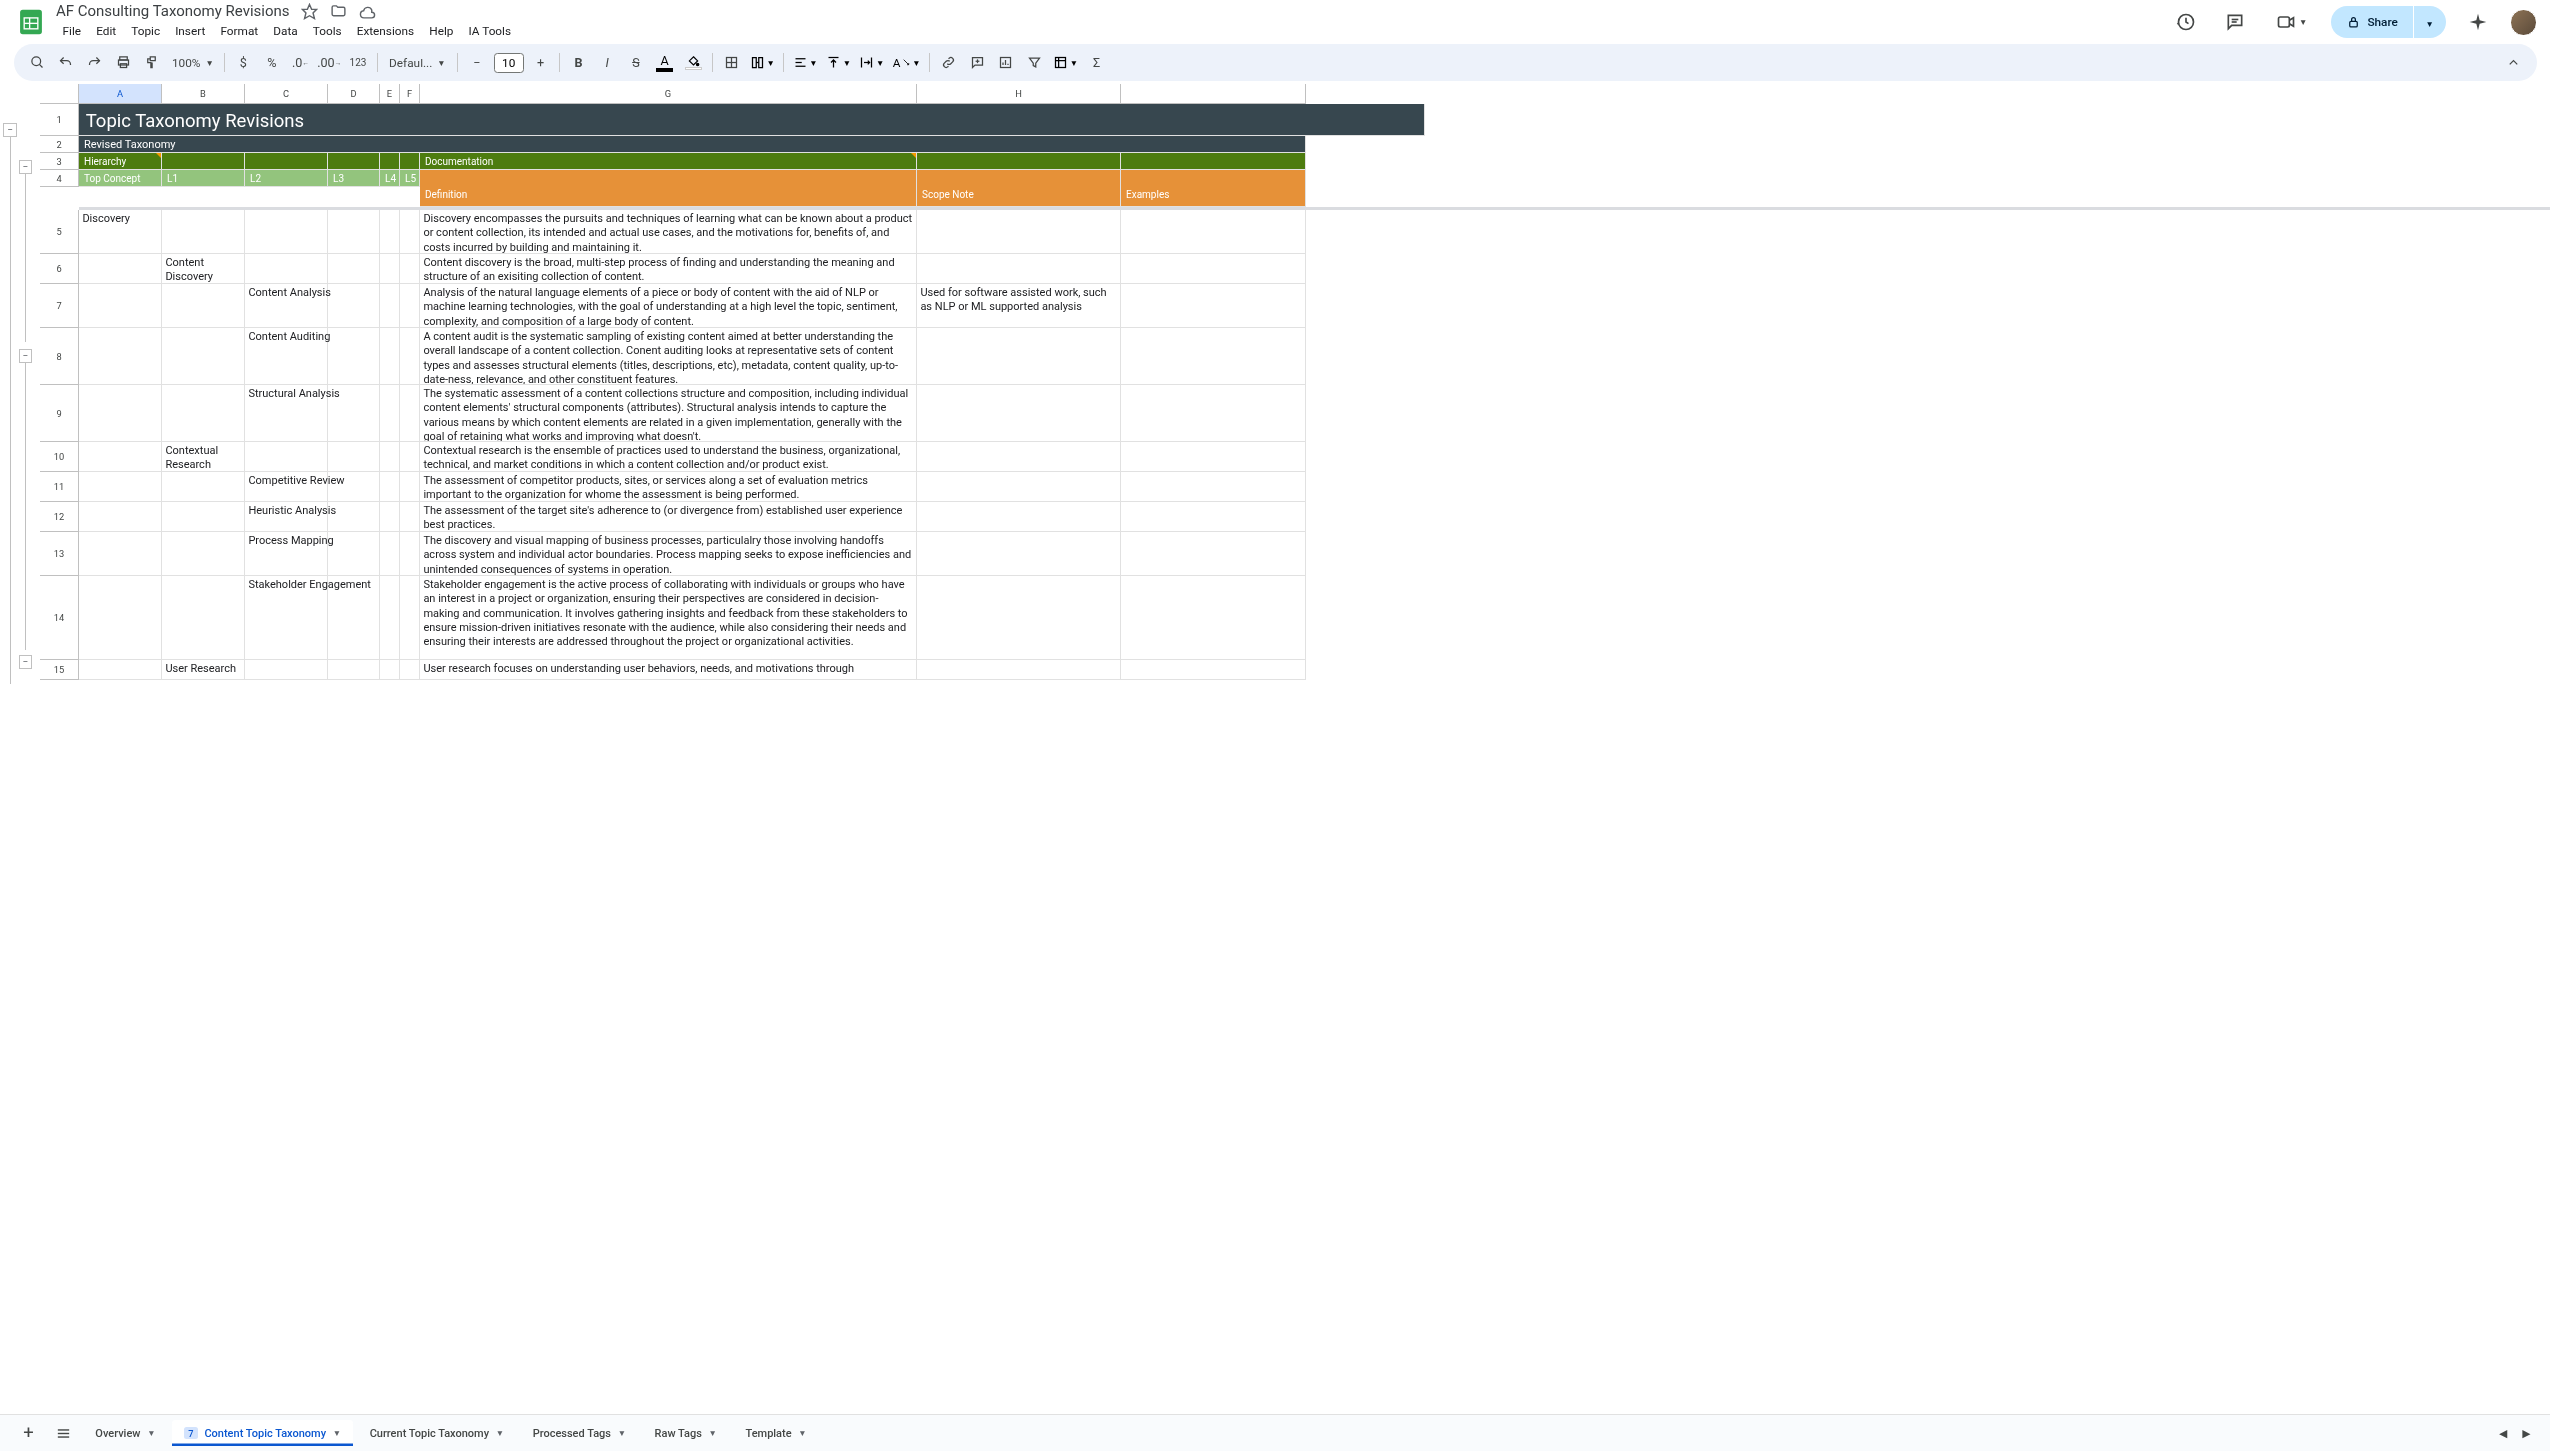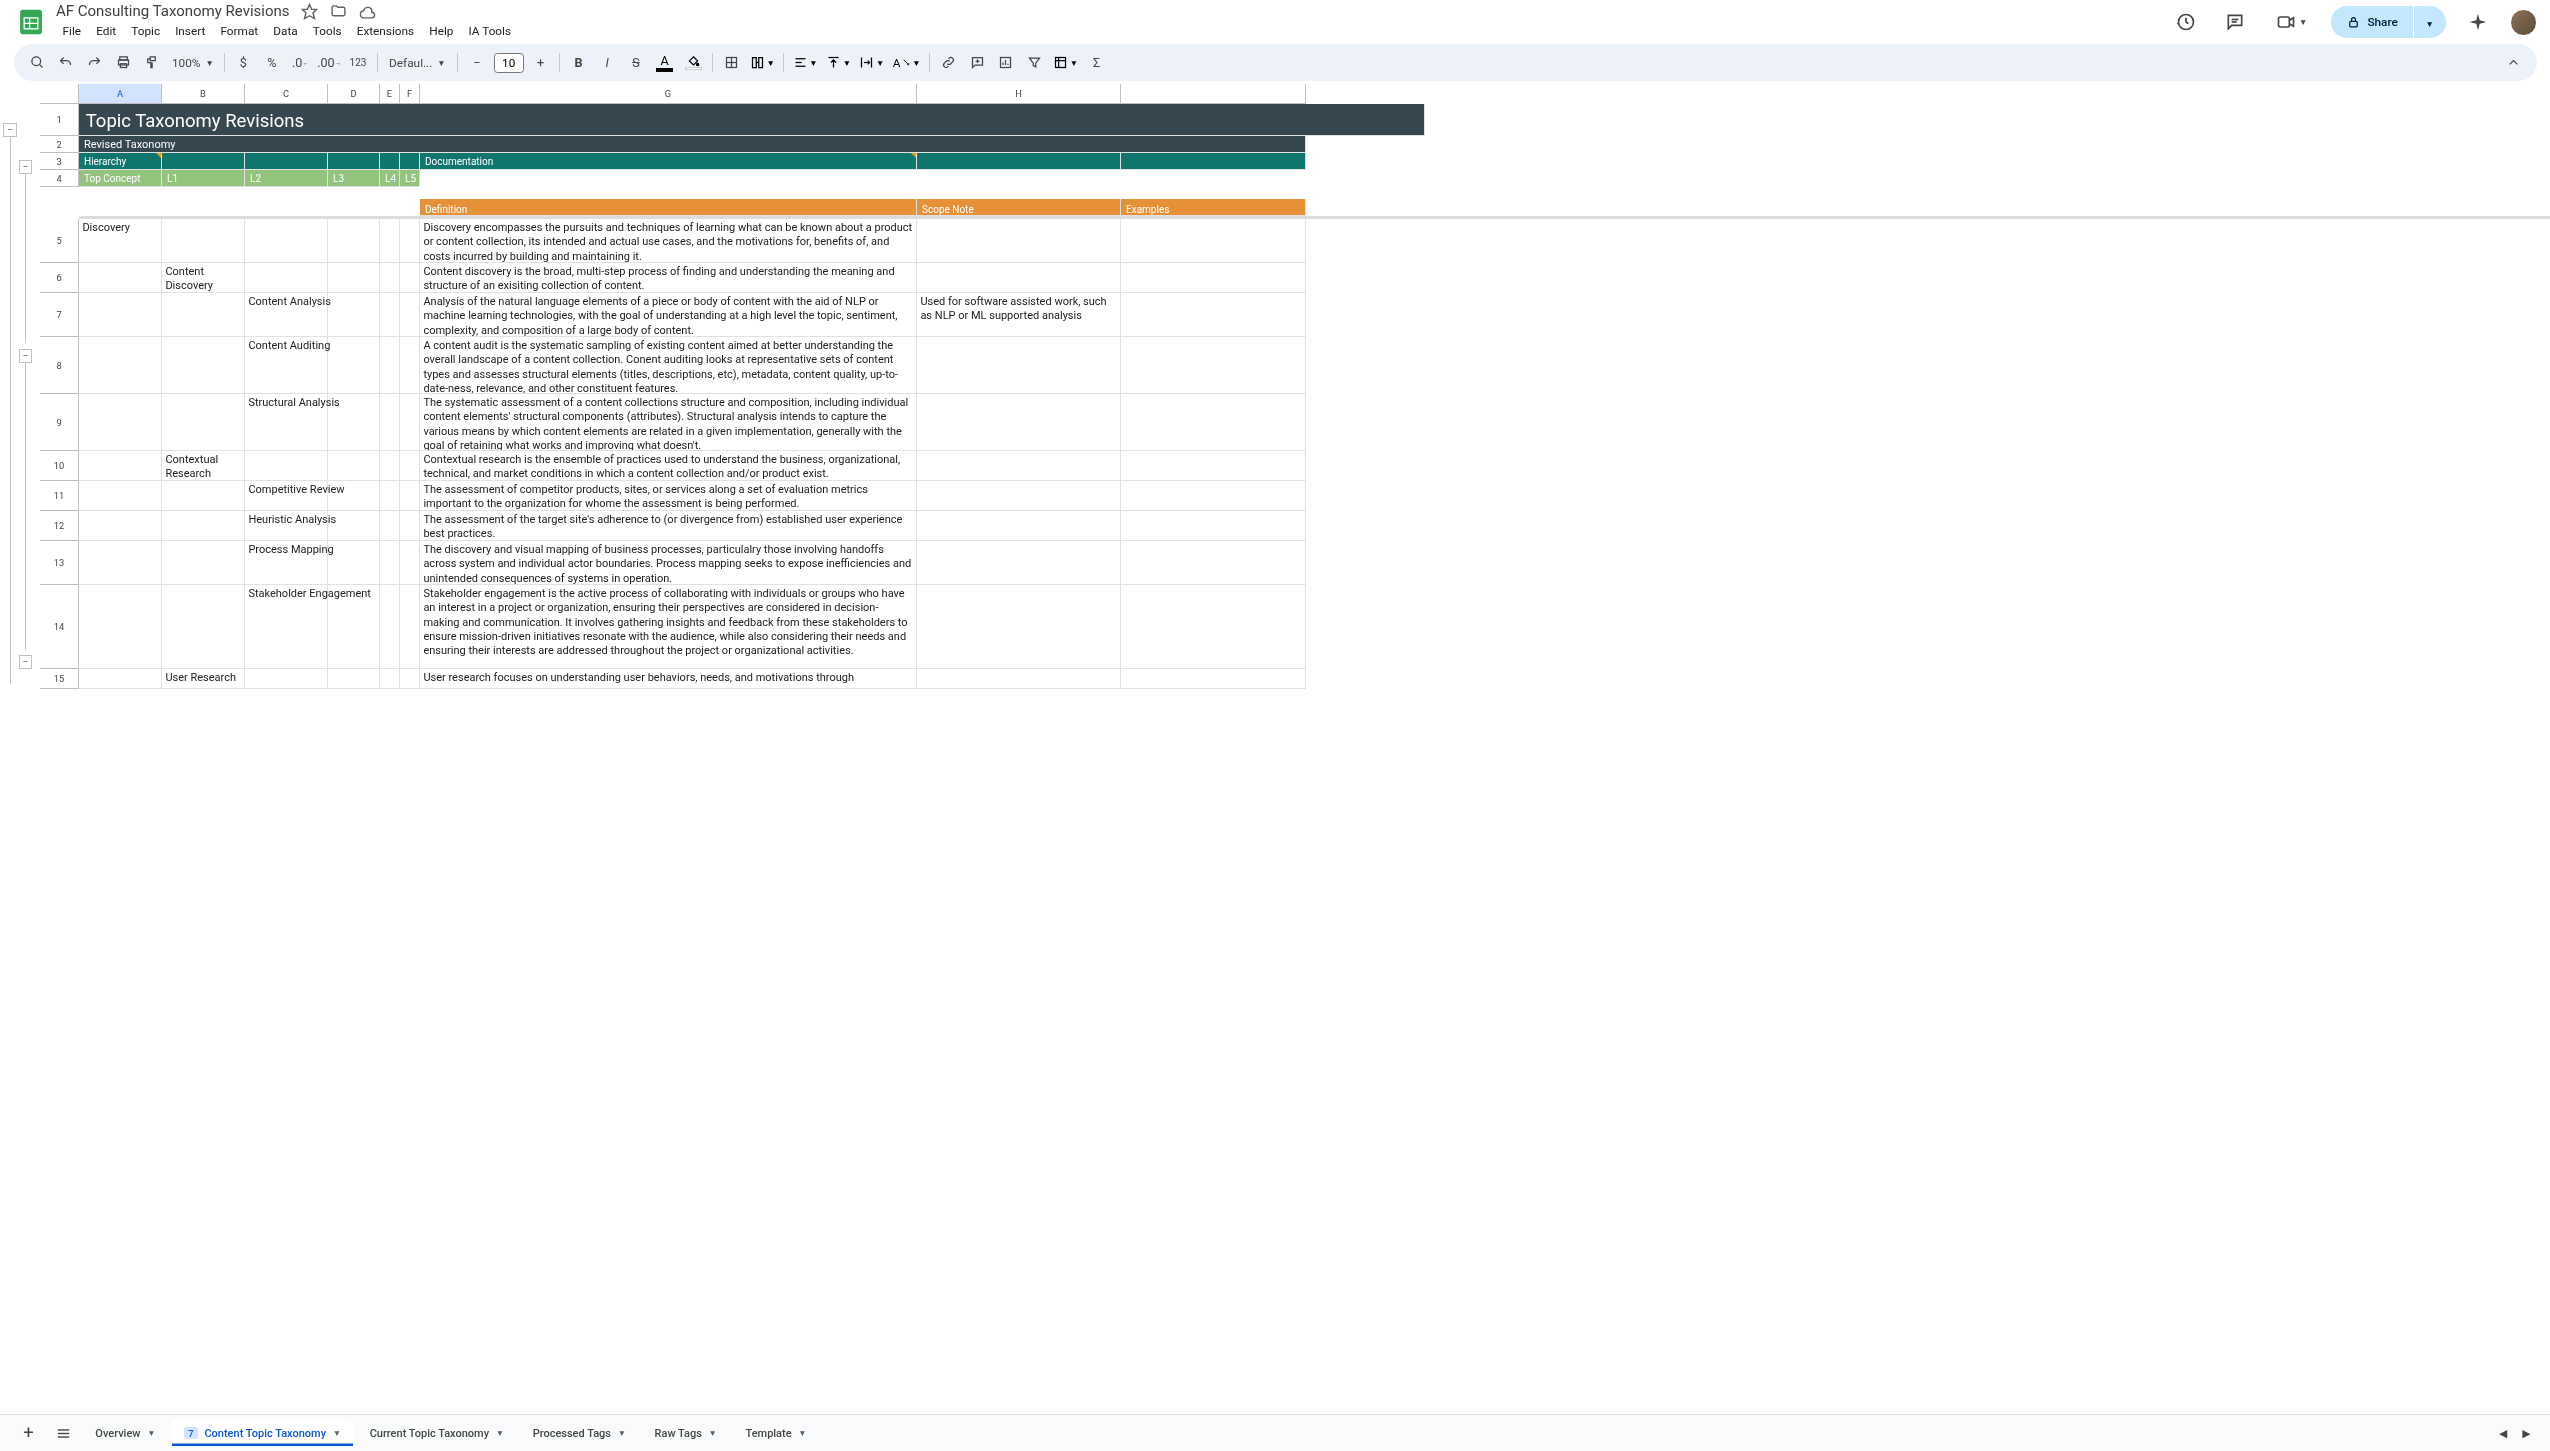--- a/index.html
+++ b/index.html
@@ -44,23 +44,23 @@
 .col-headers { display: flex; height: 20px; background: #fff; position: sticky; top: 0; z-index: 5; }
 .corner { width: 39px; height: 20px; background: #fff; border-right: 0.8px solid #c0c0c0; border-bottom: 0.8px solid #c0c0c0; }
 .col-h { height: 20px; display: flex; align-items: center; justify-content: center; font-size: 9.3px; color: #444746; border-right: 0.8px solid #c0c0c0; border-bottom: 0.8px solid #c0c0c0; background: #fff; position: relative; }
 .col-h.selected { background: #d3e3fd; color: #0b57d0; }
 
 .data-row { display: flex; }
 .row-h { width: 39px; display: flex; align-items: center; justify-content: center; font-size: 9.3px; color: #444746; border-right: 0.8px solid #c0c0c0; border-bottom: 0.8px solid #c0c0c0; background: #fff; flex-shrink: 0; }
 .cell { border-right: 0.8px solid #e1e1e1; border-bottom: 0.8px solid #e1e1e1; padding: 1.7px 3.4px; font-size: 11px; color: #202124; overflow: hidden; display: flex; align-items: flex-start; line-height: 1.3; }
 .cell.dark-header { background: #37474f; color: #fff; font-size: 18.5px; font-weight: 400; padding: 5px 6.7px; }
 .cell.dark-subheader { background: #37474f; color: #fff; font-size: 11px; padding: 1.7px 5px; }
-.cell.teal-header { background: #0f766e; color: #fff; font-size: 10px; padding: 1.7px 5px; }
+.cell.teal-header { background: #4d7c0f; color: #fff; font-size: 10px; padding: 1.7px 5px; }
 .cell.green-header { background: #93c47d; color: #fff; font-size: 10px; padding: 1.7px 5px; }
-.cell.orange-header { background: #e69138; color: #fff; font-size: 10px; padding: 4px 5px; margin-top: 29px; }
+.cell.orange-header { background: #e69138; color: #fff; font-size: 10px; padding: 18px 5px; }
 .note-marker { position: absolute; top: 0; right: 0; width: 0; height: 0; border-left: 5px solid transparent; border-top: 5px solid #f29900; }
 .cell-rel { position: relative; }
 
 .freeze-bar { height: 3.4px; background: #dadce0; }
 
 .sheet-tabs { position: fixed; bottom: 0; left: 0; right: 0; height: 37px; background: #f9fbfd; border-top: 0.8px solid #e1e1e1; display: flex; align-items: center; padding: 0 13.5px; gap: 5px; }
 .tab-btn { width: 30px; height: 30px; display: flex; align-items: center; justify-content: center; cursor: pointer; color: #444746; border-radius: 3.4px; }
 .sheet-tab { display: flex; align-items: center; gap: 6.7px; padding: 6.7px 11.8px; font-size: 11px; color: #444746; cursor: pointer; border-radius: 3.4px 3.4px 0 0; font-weight: 500; }
 .sheet-tab.active { color: #0b57d0; background: #fff; box-shadow: inset 0 -2.5px 0 #0b57d0; }
 .tab-badge { background: #e8eaed; color: #444746; font-size: 9.3px; padding: 0.8px 4.2px; border-radius: 2.5px; }

